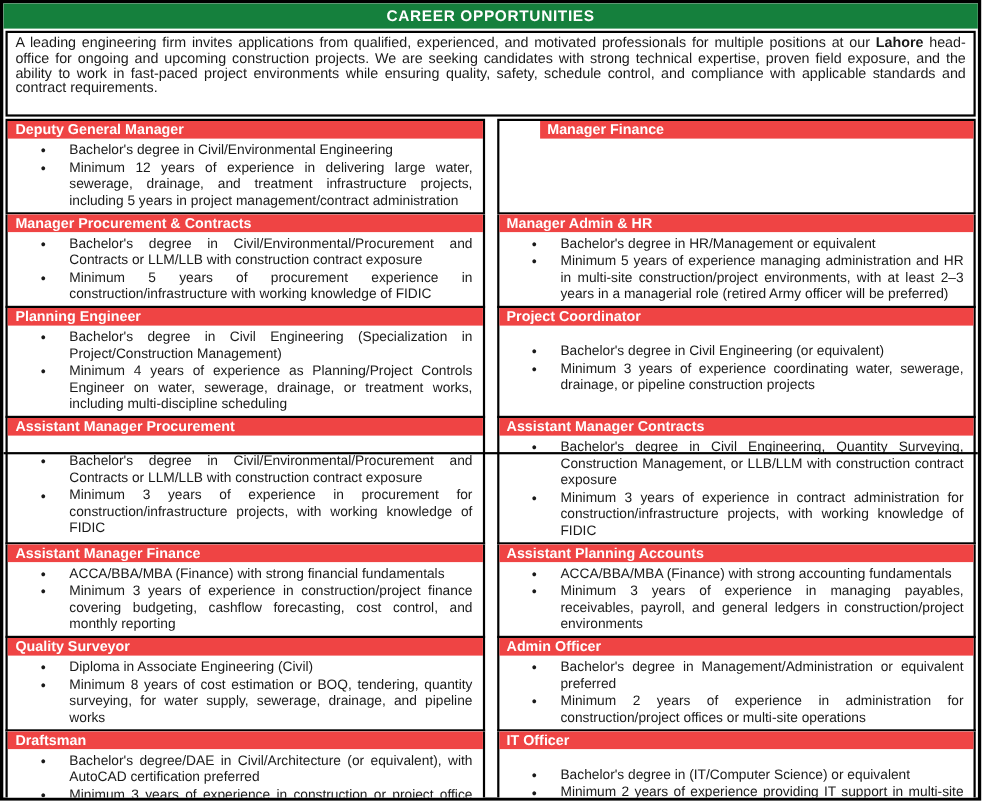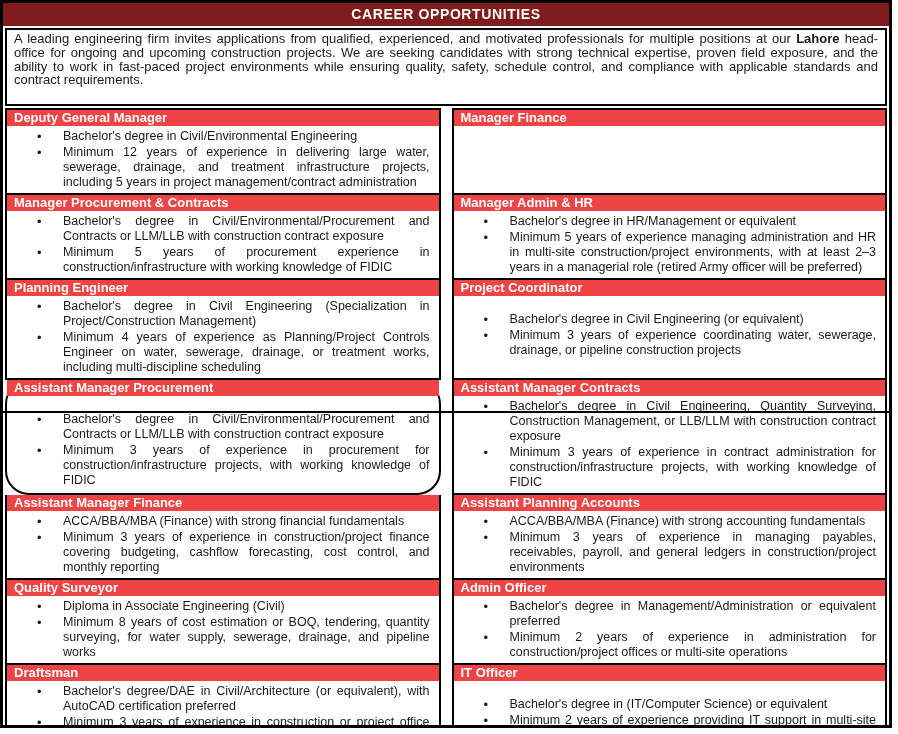--- a/index.html
+++ b/index.html
@@ -1,18 +1,18 @@
 <!DOCTYPE html>
 <html><head>
 <meta charset="utf-8">
 <style>
   html,body{margin:0;padding:0;background:#ffffff;}
   body{font-family:"Liberation Sans","DejaVu Sans",sans-serif;color:#1a1a1a;}
   .ad{position:relative;width:892px;height:728px;border:3px solid #000;background:#fff;box-sizing:border-box;overflow:hidden;}
-  .band{background:#7f1d1d;color:#fff;font-weight:700;font-size:14px;letter-spacing:.6px;text-align:center;line-height:23px;height:23px;}
+  .band{background:#15803d;color:#fff;font-weight:700;font-size:14px;letter-spacing:.6px;text-align:center;line-height:23px;height:23px;}
   .content{padding:2px 2px 2px 2px;}
   .intro{margin:0 0 2px 0;border:2px solid #000;background:#fff;padding:2px 7px 17px 7px;font-size:13px;line-height:13.8px;text-align:justify;}
   .grid{display:grid;grid-template-columns:1fr 11px 1fr;position:relative;}
   .job{background:#fff;border:2px solid #000;border-top-width:0;box-sizing:border-box;}
   .job.r0{border-top-width:2px;}
   .bar{margin:0;background:#ef4444;color:#fff;font-weight:700;font-size:13px;line-height:16px;padding:0 7px;white-space:nowrap;overflow:hidden;}
   .bullets{margin:3px 0 3px 0;padding:0;list-style:none;}
   .bullets.spaced{padding-top:12px;}
   .bullets li{position:relative;padding:0 9px 0 56px;font-size:12.5px;line-height:15px;text-align:justify;margin:1px 0;}
   .bullets li::before{content:"\2022";position:absolute;left:30px;top:0;font-size:13px;}
@@ -27,21 +27,21 @@
   <div class="content">
     <p class="intro"><span>A leading engineering firm invites applications from qualified, experienced, and motivated professionals for multiple positions at our </span><span class="b">Lahore</span><span> head-office for ongoing and upcoming construction projects. We are seeking candidates with strong technical expertise, proven field exposure, and the ability to work in fast-paced project environments while ensuring quality, safety, schedule control, and compliance with applicable standards and contract requirements.</span></p>
     <div class="grid">
         <section class="job r0" style="grid-area: 1 / 1; min-height: 66px;">
           <h2 class="bar">Deputy General Manager</h2>
           <ul class="bullets">
             <li><span>Bachelor's degree in Civil/Environmental Engineering</span></li>
             <li><span>Minimum 12 years of experience in delivering large water, sewerage, drainage, and treatment infrastructure projects, including 5 years in project management/contract administration</span></li>
           </ul>
         </section>
-        <section class="job r0" style="grid-area: 1 / 3; min-height: 66px;">
+        <section class="job r0" style="grid-area: 1 / 3; min-height: 66px; padding-left: 37px;">
           <h2 class="bar">Manager Finance</h2>
         </section>
         <section class="job" style="grid-area: 2 / 1; min-height: 65px;">
           <h2 class="bar">Manager Procurement &amp; Contracts</h2>
           <ul class="bullets">
             <li><span>Bachelor's degree in Civil/Environmental/Procurement and Contracts or LLM/LLB with construction contract exposure</span></li>
             <li><span>Minimum 5 years of procurement experience in construction/infrastructure with working knowledge of FIDIC</span></li>
           </ul>
         </section>
         <section class="job" style="grid-area: 2 / 3; min-height: 65px;">
@@ -58,21 +58,21 @@
             <li><span>Minimum 4 years of experience as Planning/Project Controls Engineer on water, sewerage, drainage, or treatment works, including multi-discipline scheduling</span></li>
           </ul>
         </section>
         <section class="job" style="grid-area: 3 / 3; min-height: 81px;">
           <h2 class="bar">Project Coordinator</h2>
           <ul class="bullets spaced">
             <li><span>Bachelor's degree in Civil Engineering (or equivalent)</span></li>
             <li><span>Minimum 3 years of experience coordinating water, sewerage, drainage, or pipeline construction projects</span></li>
           </ul>
         </section>
-        <section class="job" style="grid-area: 4 / 1; min-height: 92px; border-radius: 24px;">
+        <section class="job" style="grid-area: 4 / 1; min-height: 92px;">
           <h2 class="bar">Assistant Manager Procurement</h2>
           <ul class="bullets spaced">
             <li><span>Bachelor's degree in Civil/Environmental/Procurement and Contracts or LLM/LLB with construction contract exposure</span></li>
             <li><span>Minimum 3 years of experience in procurement for construction/infrastructure projects, with working knowledge of FIDIC</span></li>
           </ul>
         </section>
         <section class="job" style="grid-area: 4 / 3; min-height: 92px;">
           <h2 class="bar">Assistant Manager Contracts</h2>
           <ul class="bullets">
             <li><span>Bachelor's degree in Civil Engineering, Quantity Surveying, Construction Management, or LLB/LLM with construction contract exposure</span></li>

